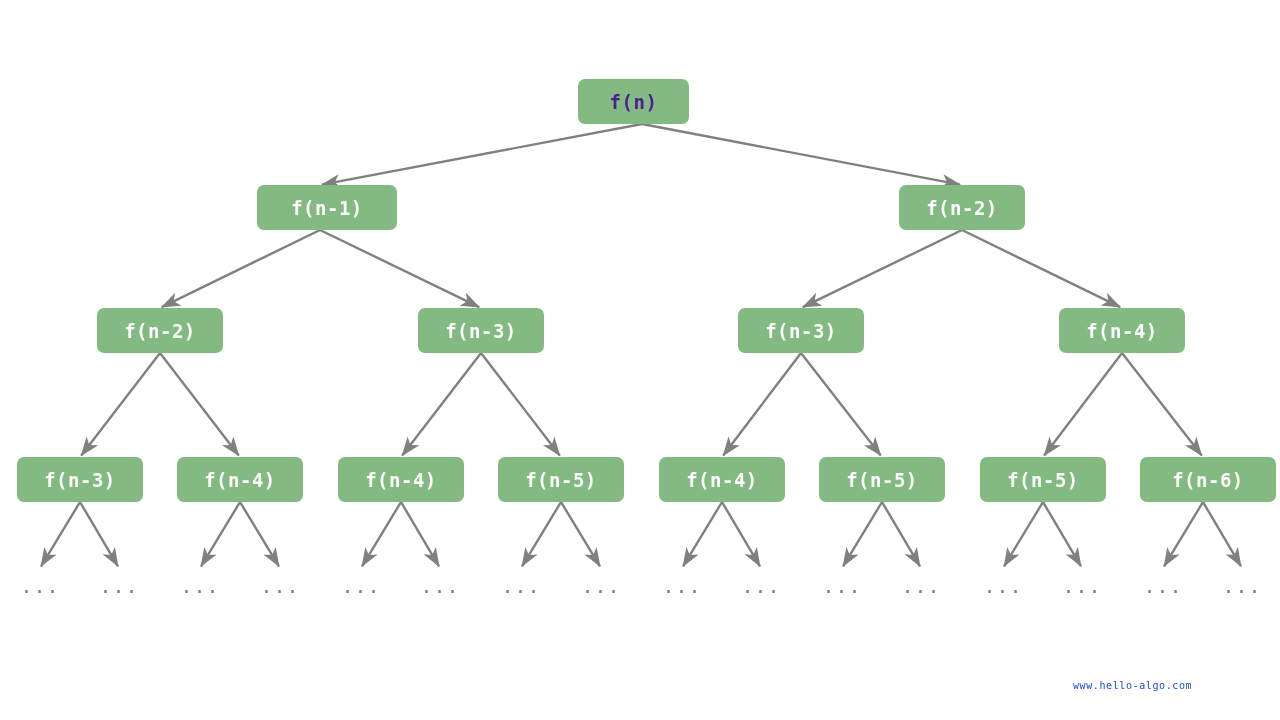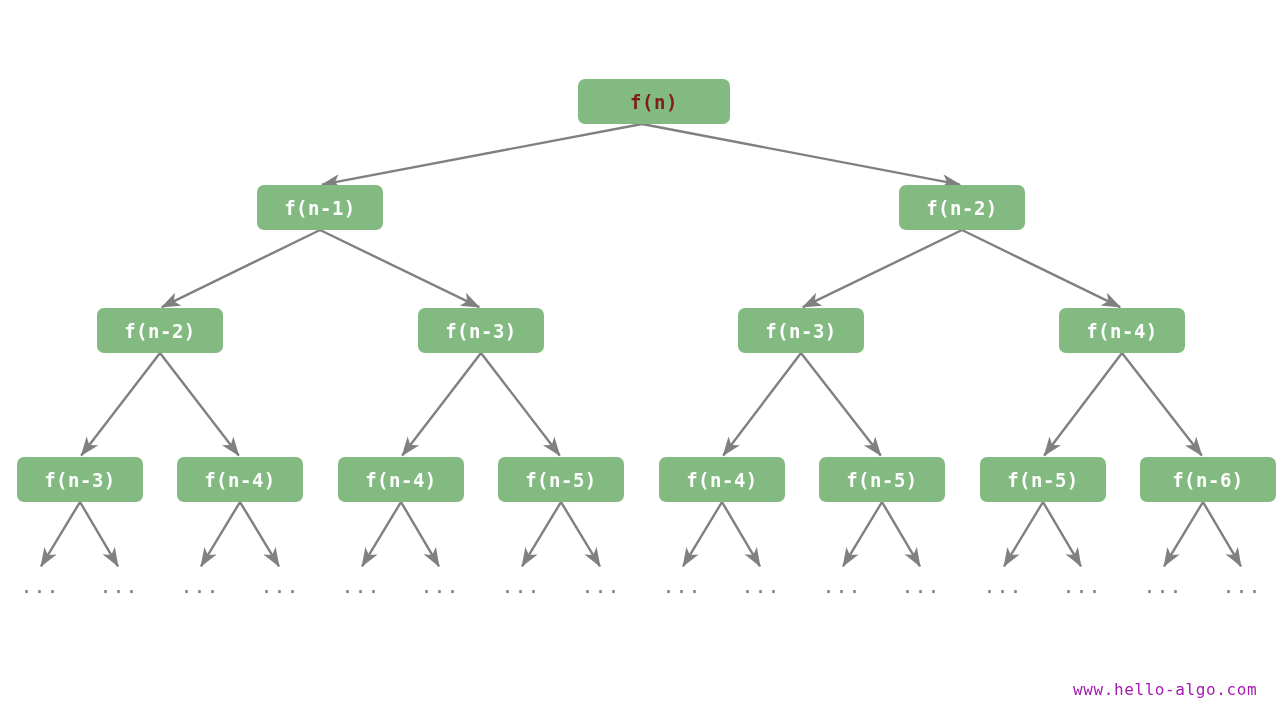--- a/index.html
+++ b/index.html
@@ -44,23 +44,23 @@
     color: #808080;
     font-family: "DejaVu Sans Mono", "Liberation Mono", monospace;
     font-size: 20px;
     line-height: 1;
     transform: translate(-50%, -50%);
     letter-spacing: 1px;
     user-select: none;
   }
   #watermark {
     position: absolute;
-    color: #a21caf;
+    color: #1d4ed8;
     font-family: "DejaVu Sans Mono", "Liberation Mono", monospace;
-    font-size: 16px;
+    font-size: 10px;
     letter-spacing: 0.6px;
     user-select: none;
   }
 </style>
 </head>
 <body>
 
 <div id="canvas">
   <svg id="edges" viewBox="0 0 1280 720" xmlns="http://www.w3.org/2000/svg">
       <defs>
@@ -93,22 +93,22 @@
       <line x1="722" y1="502" x2="683.0366034321867" y2="566.289604336892" stroke="#808080" stroke-width="2.4" stroke-linecap="butt" marker-end="url(#arrowhead)"></line>
       <line x1="722" y1="502" x2="759.9825413757467" y2="566.2781469435714" stroke="#808080" stroke-width="2.4" stroke-linecap="butt" marker-end="url(#arrowhead)"></line>
       <line x1="882" y1="502" x2="843.0366034321867" y2="566.289604336892" stroke="#808080" stroke-width="2.4" stroke-linecap="butt" marker-end="url(#arrowhead)"></line>
       <line x1="882" y1="502" x2="919.9825413757467" y2="566.2781469435714" stroke="#808080" stroke-width="2.4" stroke-linecap="butt" marker-end="url(#arrowhead)"></line>
       <line x1="1043" y1="502" x2="1004.0366034321867" y2="566.289604336892" stroke="#808080" stroke-width="2.4" stroke-linecap="butt" marker-end="url(#arrowhead)"></line>
       <line x1="1043" y1="502" x2="1080.9825413757467" y2="566.2781469435714" stroke="#808080" stroke-width="2.4" stroke-linecap="butt" marker-end="url(#arrowhead)"></line>
       <line x1="1203" y1="502" x2="1164.0366034321867" y2="566.289604336892" stroke="#808080" stroke-width="2.4" stroke-linecap="butt" marker-end="url(#arrowhead)"></line>
       <line x1="1203" y1="502" x2="1240.9825413757467" y2="566.2781469435714" stroke="#808080" stroke-width="2.4" stroke-linecap="butt" marker-end="url(#arrowhead)"></line>
     </svg>
   <div id="nodes-layer">
-      <div class="node" style="left: 578px; top: 79px; width: 152px; height: 45px; background: rgb(130, 186, 130); color: #7f1d1d;">f(n)</div>
-      <div class="node" style="left: 257px; top: 185px; width: 126px; height: 45px; background: rgb(130, 186, 130); color: rgb(255, 255, 255);">f(n-1)</div>
+      <div class="node" style="left: 578px; top: 79px; width: 111px; height: 45px; background: rgb(130, 186, 130); color: #4c1d95;">f(n)</div>
+      <div class="node" style="left: 257px; top: 185px; width: 140px; height: 45px; background: rgb(130, 186, 130); color: rgb(255, 255, 255);">f(n-1)</div>
       <div class="node" style="left: 899px; top: 185px; width: 126px; height: 45px; background: rgb(130, 186, 130); color: rgb(255, 255, 255);">f(n-2)</div>
       <div class="node" style="left: 97px; top: 308px; width: 126px; height: 45px; background: rgb(130, 186, 130); color: rgb(255, 255, 255);">f(n-2)</div>
       <div class="node" style="left: 418px; top: 308px; width: 126px; height: 45px; background: rgb(130, 186, 130); color: rgb(255, 255, 255);">f(n-3)</div>
       <div class="node" style="left: 738px; top: 308px; width: 126px; height: 45px; background: rgb(130, 186, 130); color: rgb(255, 255, 255);">f(n-3)</div>
       <div class="node" style="left: 1059px; top: 308px; width: 126px; height: 45px; background: rgb(130, 186, 130); color: rgb(255, 255, 255);">f(n-4)</div>
       <div class="node" style="left: 17px; top: 457px; width: 126px; height: 45px; background: rgb(130, 186, 130); color: rgb(255, 255, 255);">f(n-3)</div>
       <div class="node" style="left: 177px; top: 457px; width: 126px; height: 45px; background: rgb(130, 186, 130); color: rgb(255, 255, 255);">f(n-4)</div>
       <div class="node" style="left: 338px; top: 457px; width: 126px; height: 45px; background: rgb(130, 186, 130); color: rgb(255, 255, 255);">f(n-4)</div>
       <div class="node" style="left: 498px; top: 457px; width: 126px; height: 45px; background: rgb(130, 186, 130); color: rgb(255, 255, 255);">f(n-5)</div>
       <div class="node" style="left: 659px; top: 457px; width: 126px; height: 45px; background: rgb(130, 186, 130); color: rgb(255, 255, 255);">f(n-4)</div>

